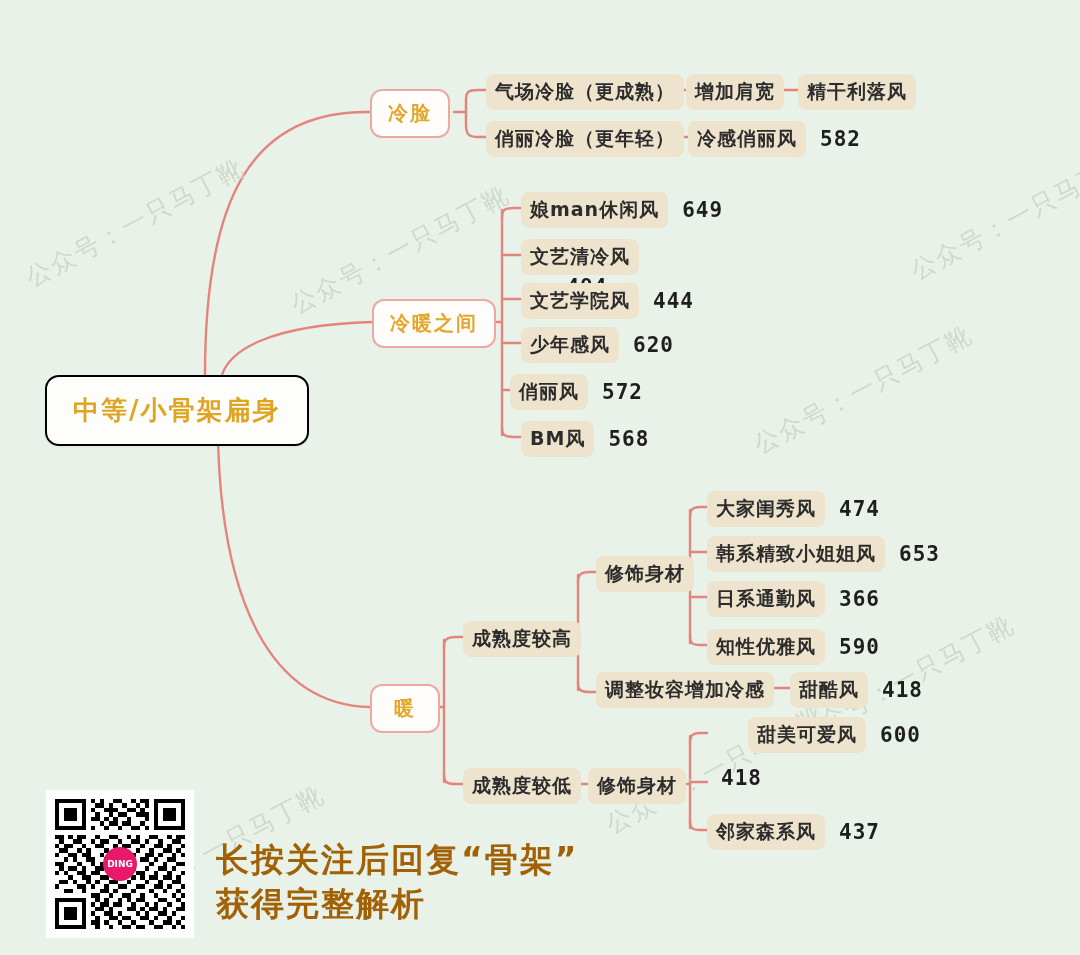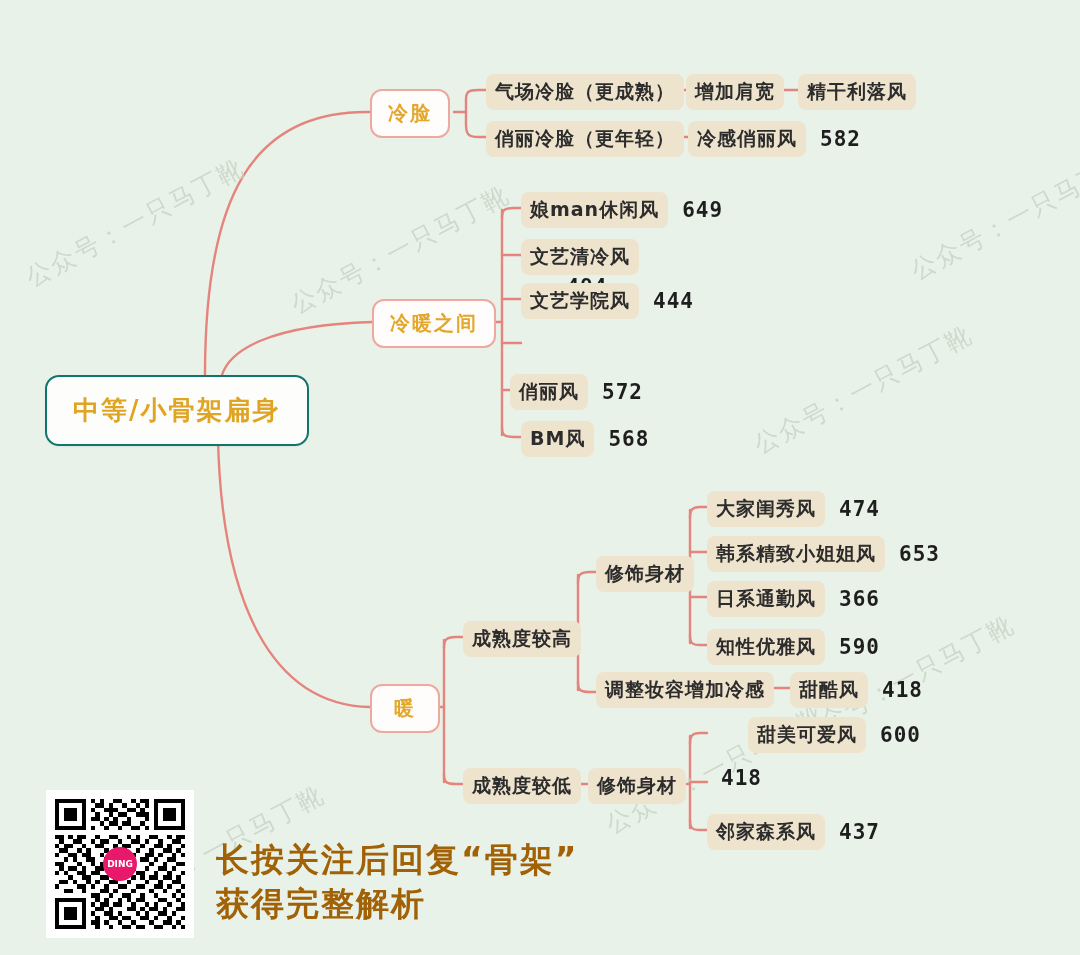--- a/index.html
+++ b/index.html
@@ -36,21 +36,21 @@
   }
   
   .node {
     position: absolute;
     display: flex;
     align-items: center;
     white-space: nowrap;
   }
   .root-box {
     background: #fdfdfb;
-    border: 2px solid #0f766e;
+    border: 2px solid #000000;
     border-radius: 14px;
     padding: 16px 26px;
     color: #e0a423;
     font-size: 26px;
     font-weight: bold;
     letter-spacing: 2px;
     box-shadow: 0 1px 2px rgba(0,0,0,.05);
     font-family: "DejaVu Sans", sans-serif;
   }
   .lvl1-box {
@@ -222,20 +222,24 @@
     <span class="tag">娘man休闲风</span>
     <span class="num">649</span>
   </div>
   <div class="node" style="left:521px; top:239px;flex-direction:column;">
     <span class="tag">文艺清冷风</span>
     <span class="num">494</span>
   </div>
   <div class="node" style="left:521px; top:283px;">
     <span class="tag">文艺学院风</span>
     <span class="num">444</span>
+  </div>
+  <div class="node" style="left:521px; top:327px;">
+    <span class="tag">少年感风</span>
+    <span class="num">620</span>
   </div>
   <div class="node" style="left:510px; top:374px;">
     <span class="tag">俏丽风</span>
     <span class="num">572</span>
   </div>
   <div class="node" style="left:521px; top:421px;">
     <span class="tag">BM风</span>
     <span class="num">568</span>
   </div>
 

